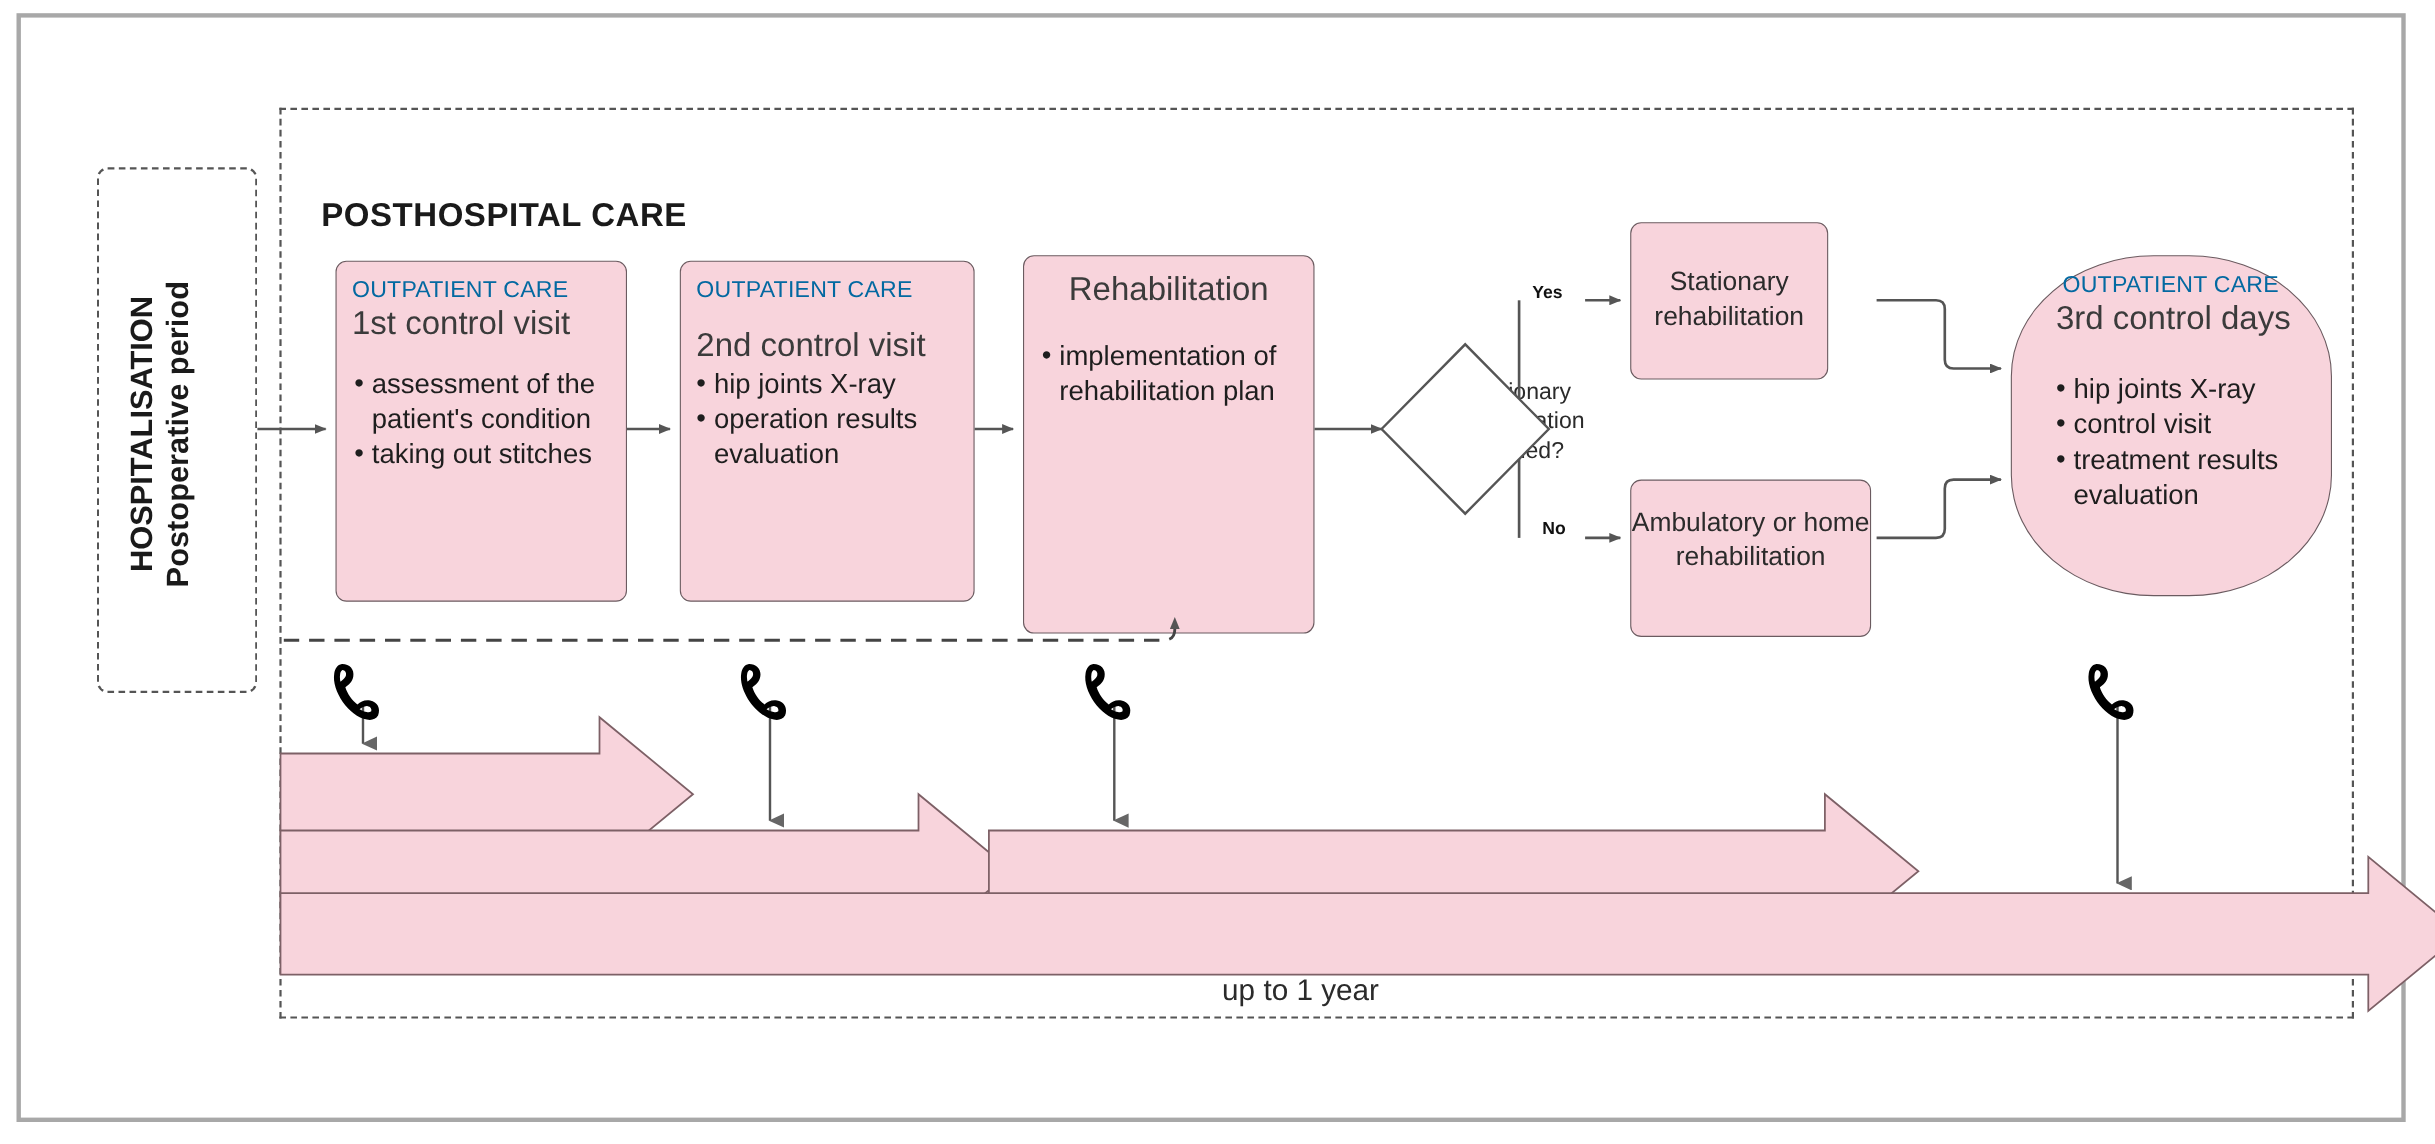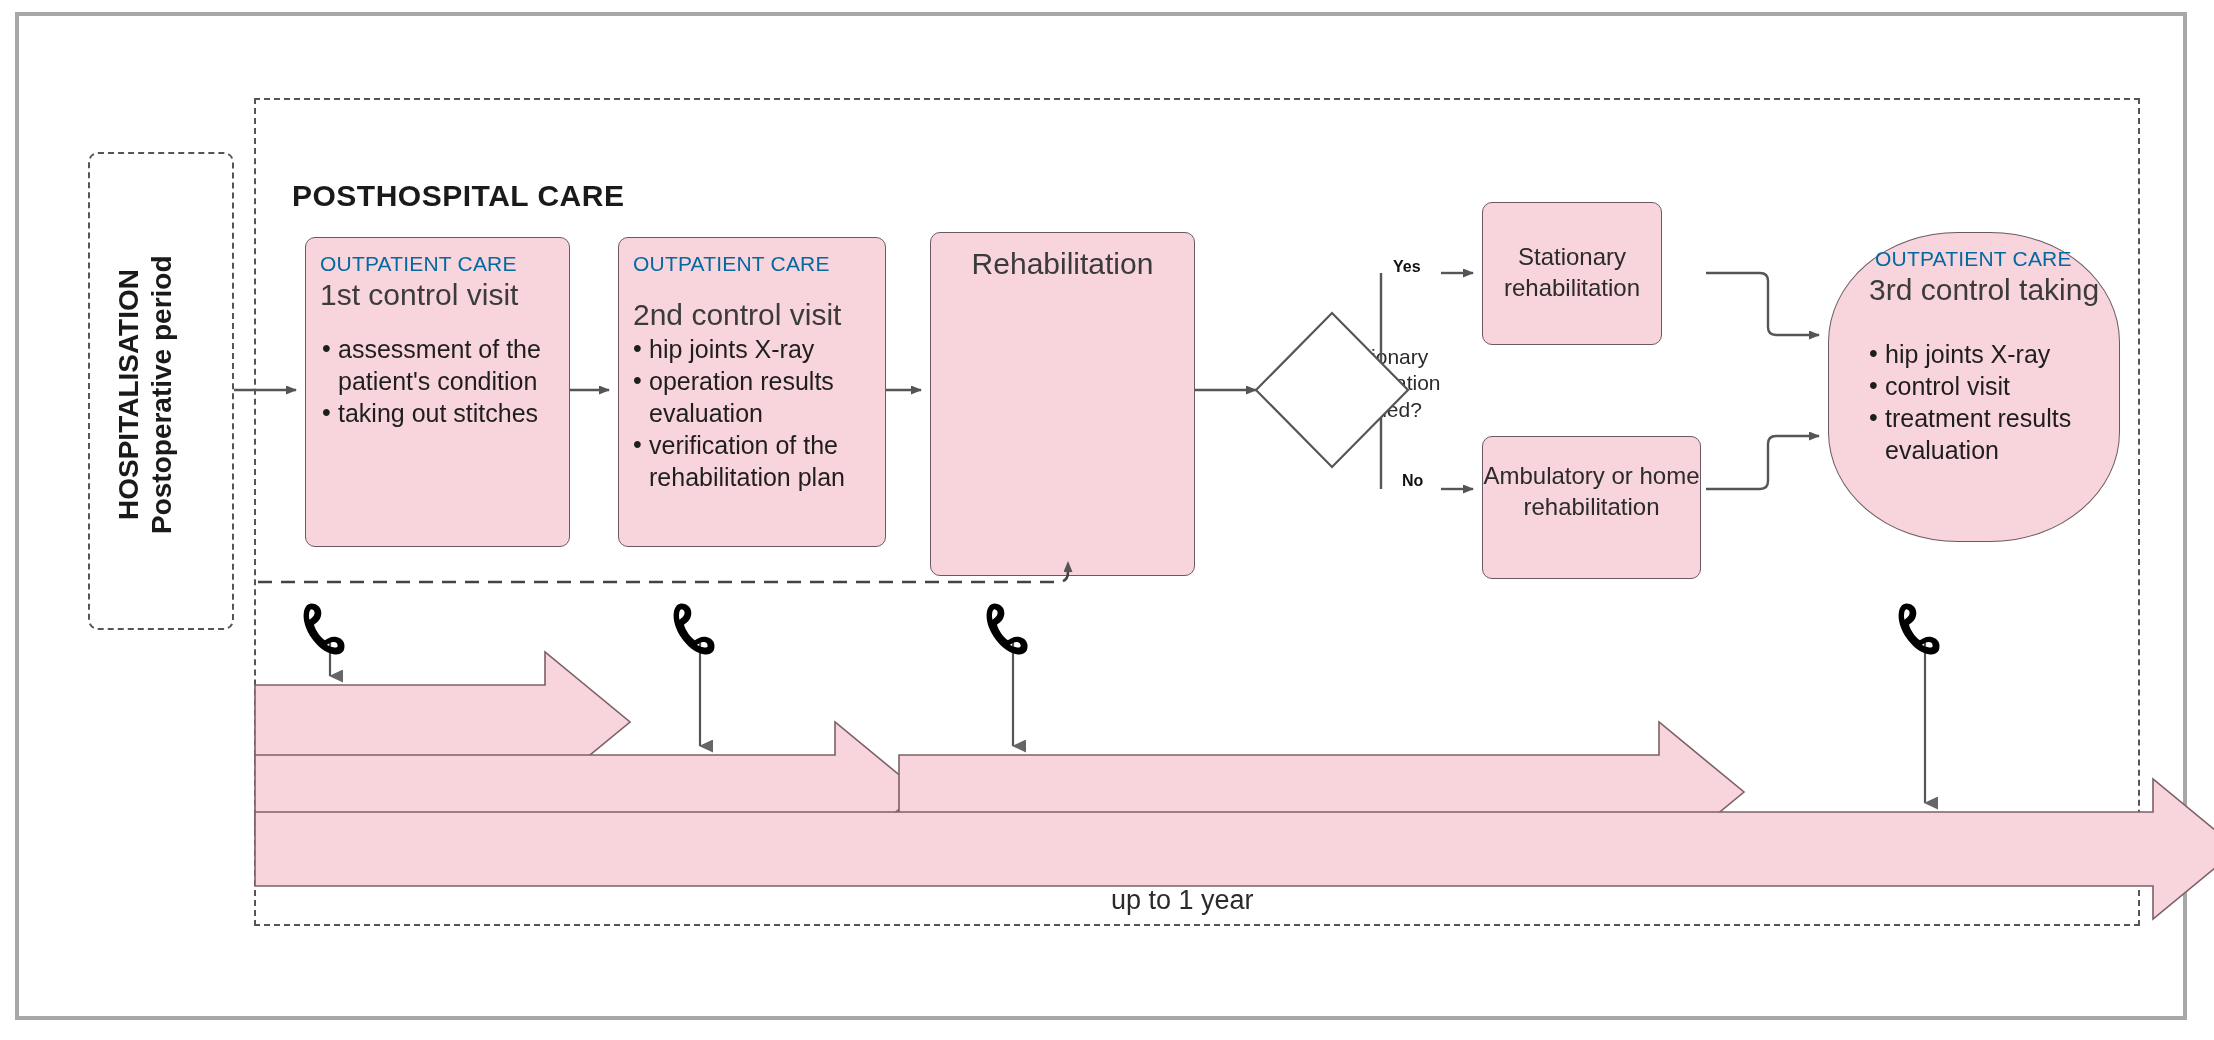--- a/index.html
+++ b/index.html
@@ -47,39 +47,41 @@
       <span class="bi">taking out stitches</span>
     </div>
   </div>
 
   <div class="pink r" style="left:618px;top:237px;width:268px;height:310px;">
     <div class="ttl-small" style="position:absolute;left:14px;top:14px;">OUTPATIENT CARE</div>
     <div class="ttl-big" style="position:absolute;left:14px;top:40px;margin-top:20px;">2nd control visit</div>
     <div class="bullets" style="position:absolute;left:12px;top:95px;width:250px;">
       <span class="bi">hip joints X-ray</span>
       <span class="bi">operation results evaluation</span>
-      <span class="bi">verification of the rehabilitation plan</span>
     </div>
   </div>
 
   <div class="pink r" style="left:930px;top:232px;width:265px;height:344px;">
     <div class="ttl-big" style="position:absolute;left:0;top:14px;width:100%;text-align:center;">Rehabilitation</div>
+    <div class="bullets" style="position:absolute;left:14px;top:75px;width:245px;">
+      <span class="bi">implementation of rehabilitation plan</span>
+    </div>
   </div>
 
   <div class="pink r" style="left:1482px;top:202px;width:180px;height:143px;">
     <div class="boxtxt-c" style="top:38px;">Stationary rehabilitation</div>
   </div>
 
   <div class="pink r" style="left:1482px;top:398px;width:219px;height:143px;margin-top:38px;">
     <div class="boxtxt-c" style="top:23px;">Ambulatory or home rehabilitation</div>
   </div>
 
   <div class="pink" style="left:1828px;top:232px;width:292px;height:310px;border-radius:130px/110px;">
     <div class="ttl-small" style="position:absolute;left:46px;top:14px;">OUTPATIENT CARE</div>
-    <div class="ttl-big" style="position:absolute;left:40px;top:40px;">3rd control taking</div>
+    <div class="ttl-big" style="position:absolute;left:40px;top:40px;">3rd control days</div>
     <div class="bullets" style="position:absolute;left:38px;top:105px;width:250px;">
       <span class="bi">hip joints X-ray</span>
       <span class="bi">control visit</span>
       <span class="bi">treatment results evaluation</span>
     </div>
   </div>
 
   <div class="diamond-txt" style="left:1288px;top:344px;width:186px;">
     <span>Stationary rehabilitation needed?</span>
   </div>

